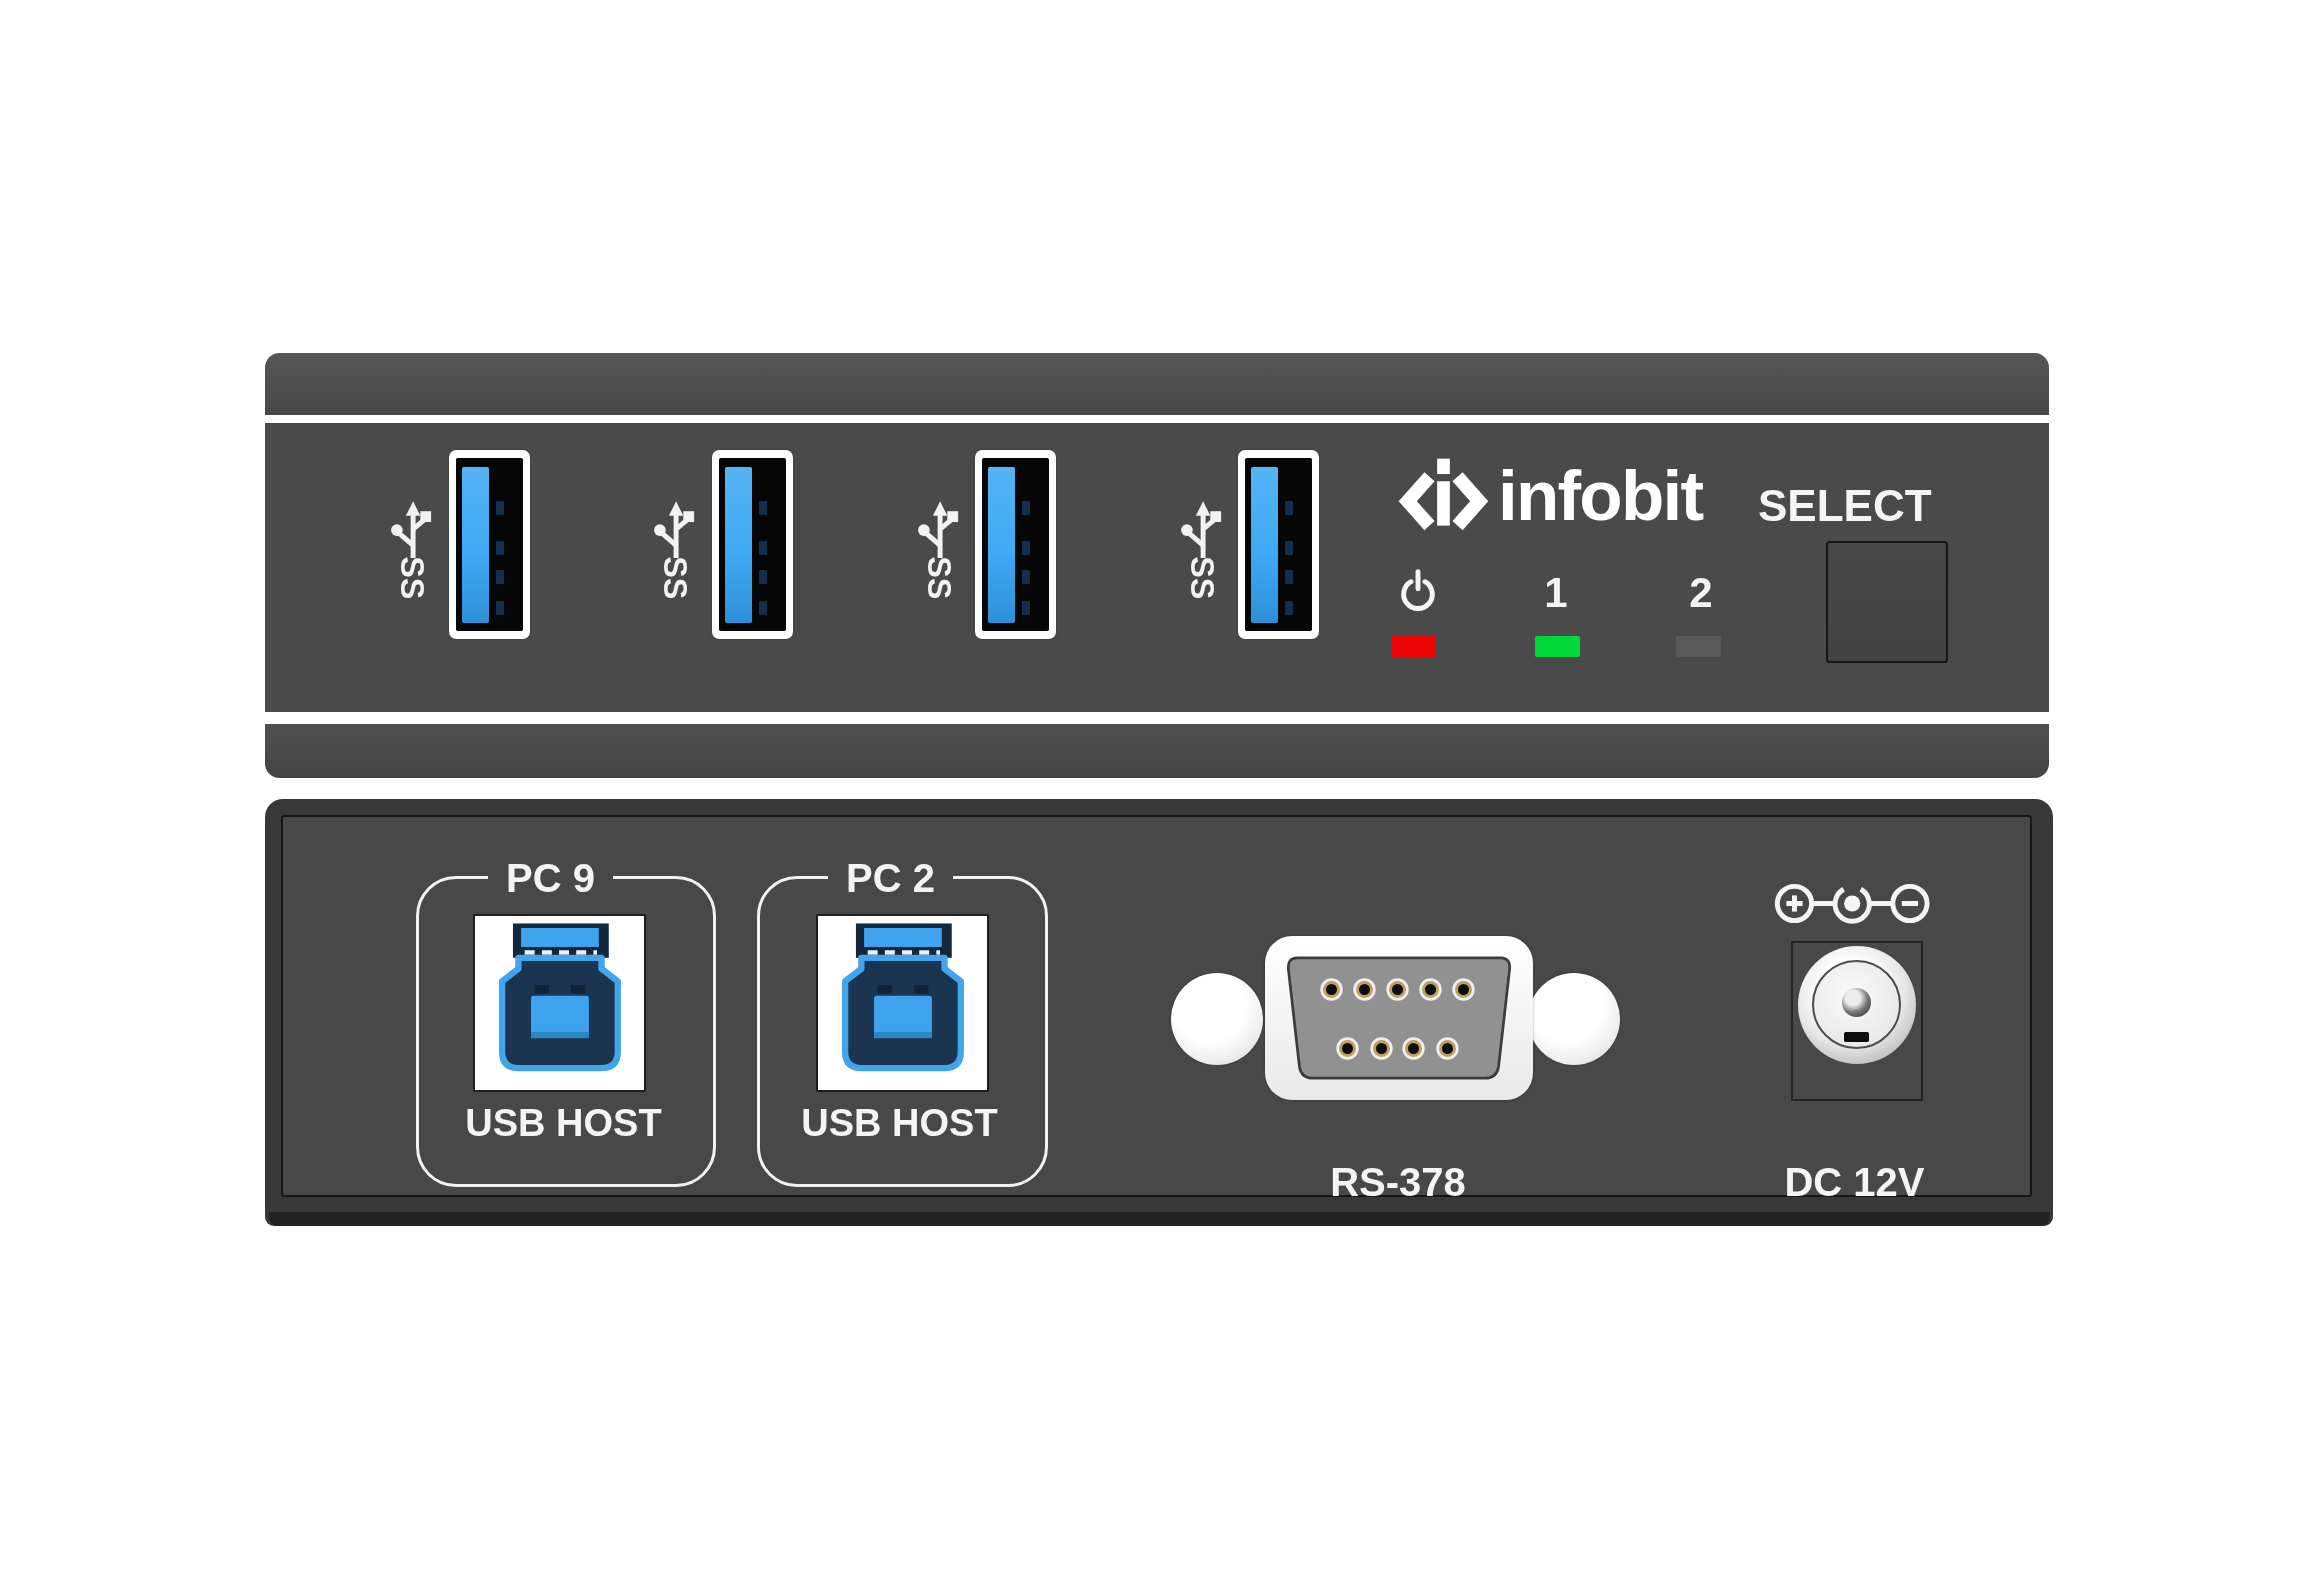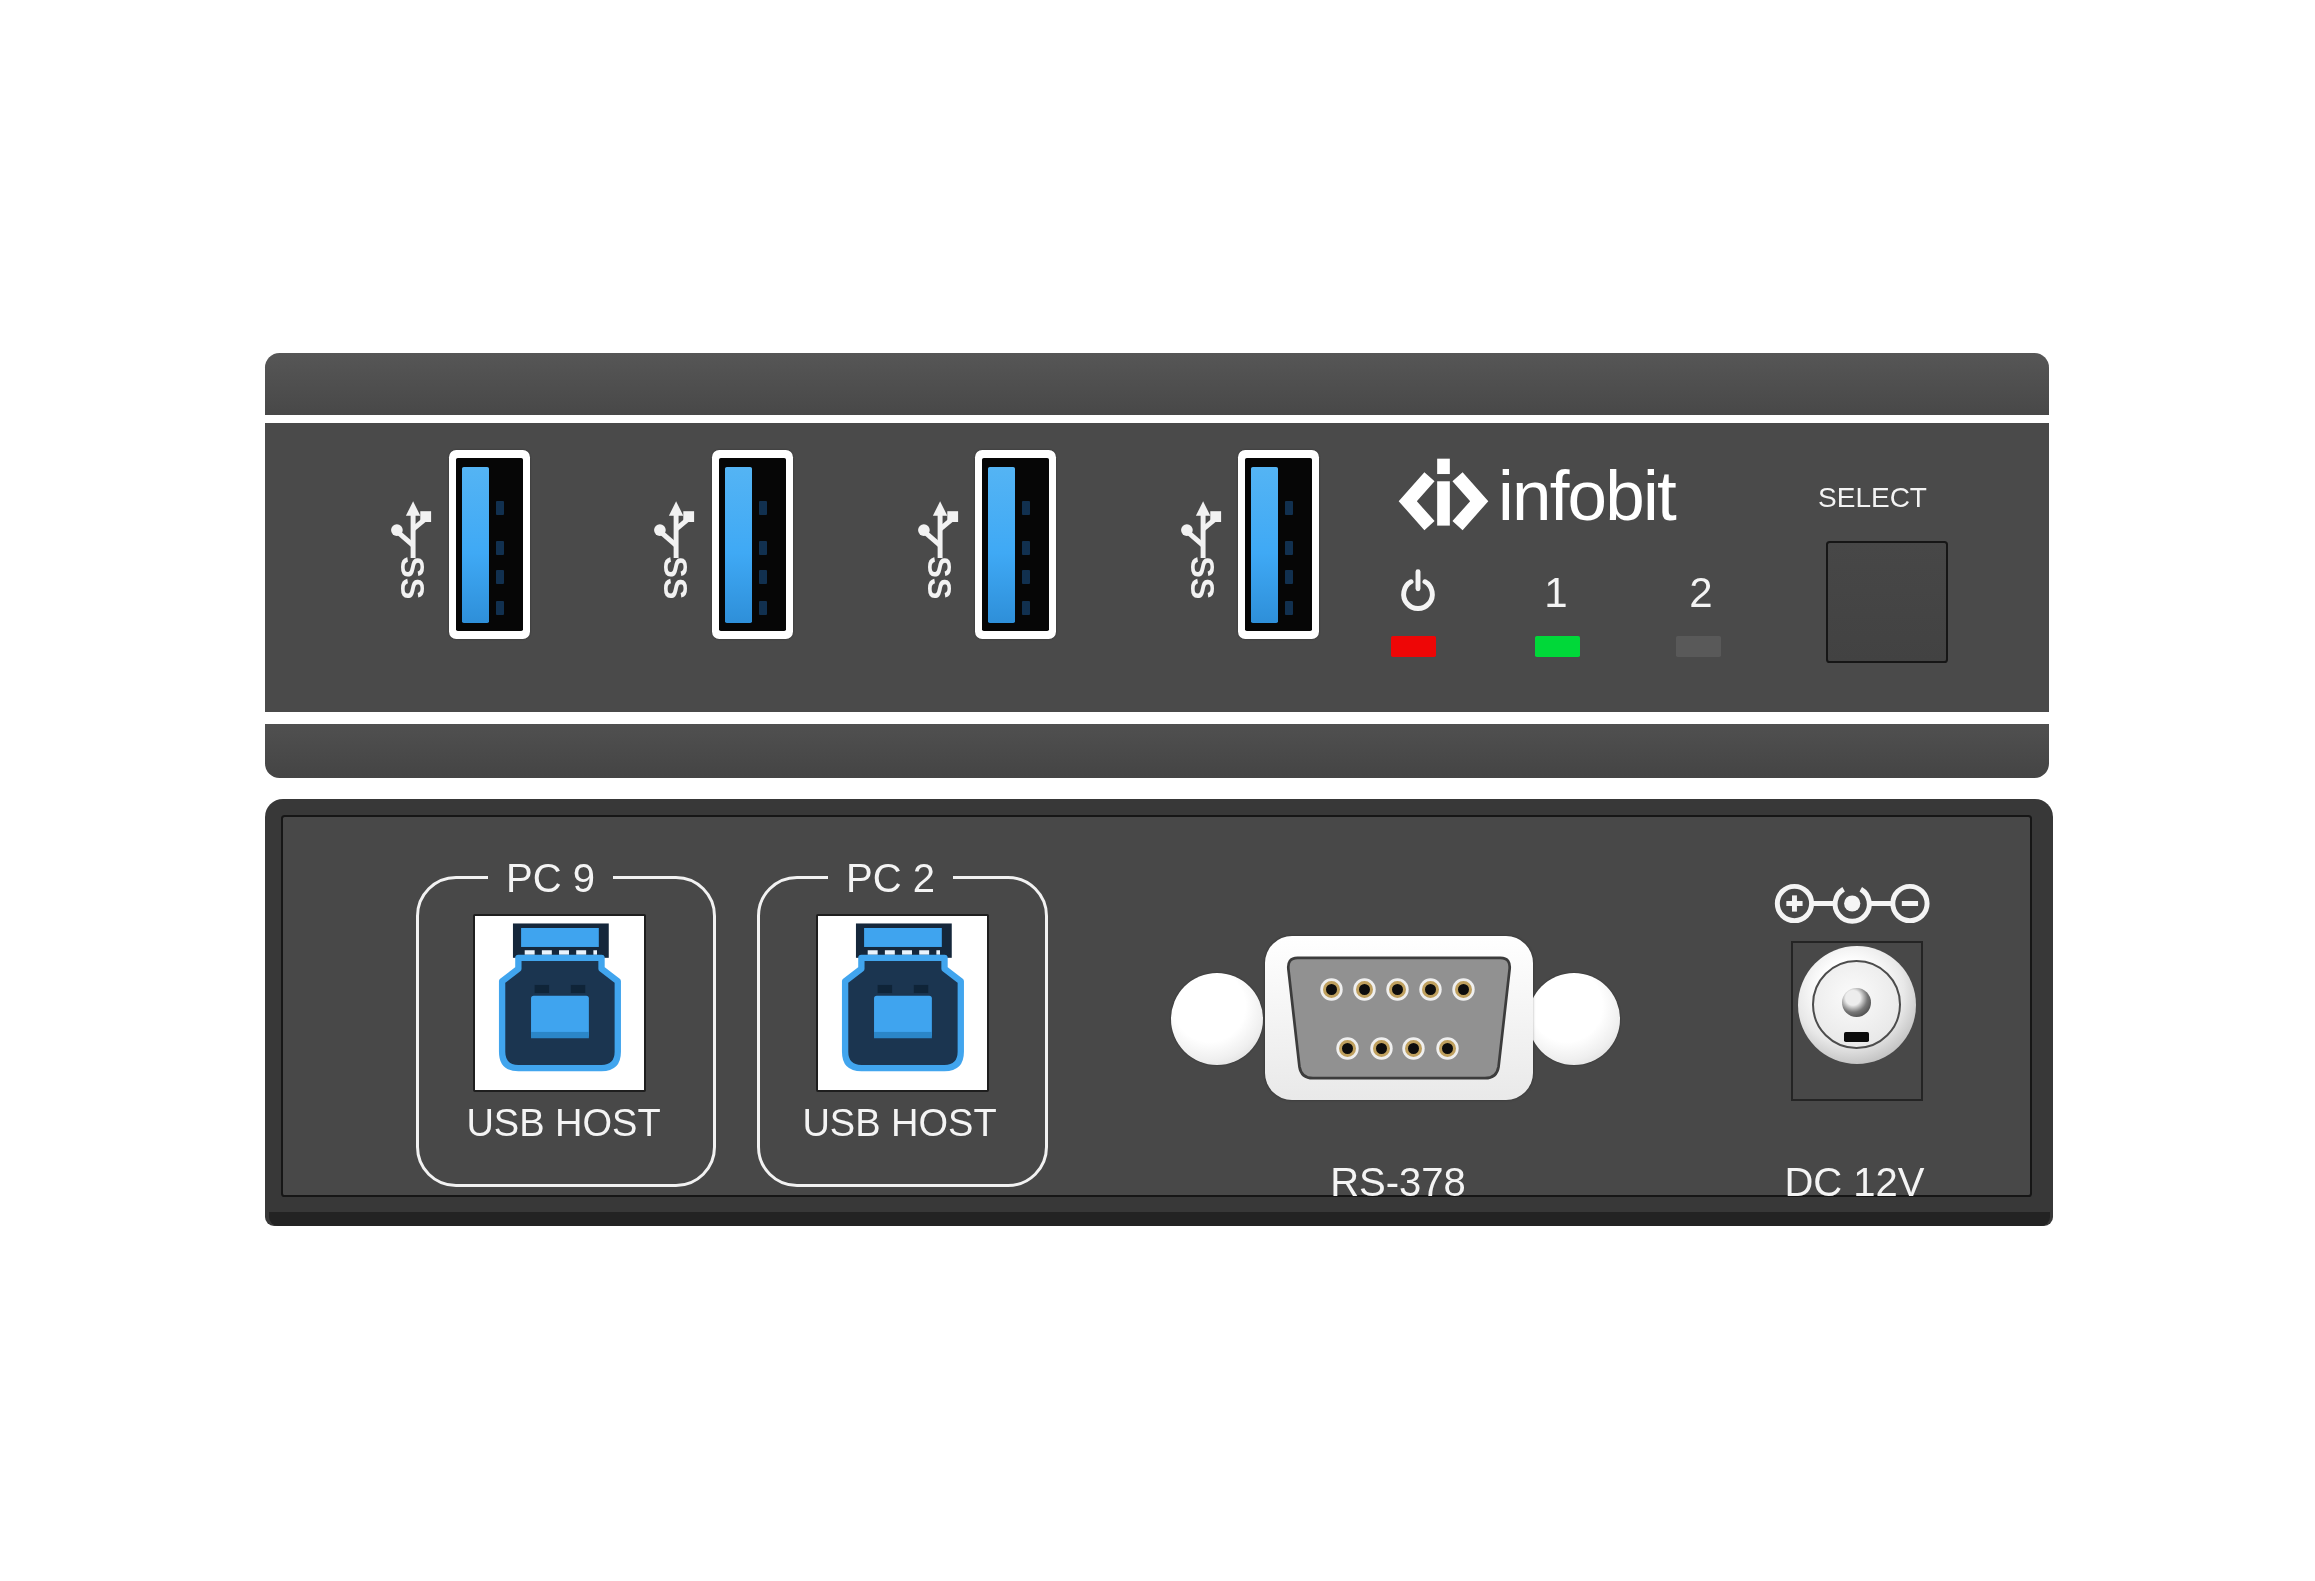--- a/index.html
+++ b/index.html
@@ -1,21 +1,21 @@
 <!DOCTYPE html>
 <html style="font-size:14.5px"><head>
 <meta charset="utf-8">
 <style>
   html,body{margin:0;padding:0;background:#ffffff;}
   #stage{
     position:relative;width:2316px;height:1581px;background:#ffffff;overflow:hidden;
     font-family:"Liberation Sans",sans-serif;
   }
   .abs{position:absolute;}
-  .lbl{position:absolute;color:#f4f4f4;font-weight:normal;text-align:center;
+  .lbl{position:absolute;color:#f4f4f4;font-weight:bold;text-align:center;
        font-family:"Liberation Sans",sans-serif;line-height:1;}
   
   .front-top-strip{left:265px;top:353px;width:1784px;height:62px;
     background:linear-gradient(#565656,#484848);border-radius:14.5px 14.5px 0 0;}
   .front-face{left:265px;top:423px;width:1784px;height:289px;background:#4a4a4a;}
   .front-bottom-strip{left:265px;top:724px;width:1784px;height:54px;
     background:linear-gradient(#505050,#444444);border-radius:0 0 14.5px 14.5px;}
   
   .usb-a{position:absolute;top:450px;width:81px;height:189px;background:#ffffff;
     border-radius:7.2px;box-shadow:0 0 1.8px rgba(0,0,0,.45);}
@@ -162,21 +162,21 @@
   <svg class="abs" style="left:1399px;top:569px" width="38" height="43" viewBox="0 0 42 48">
     <path d="M 13.2,14.2 A 16,16 0 1 0 28.8,14.2" fill="none" stroke="#f4f4f4" stroke-width="5.5" stroke-linecap="round"></path>
     <line x1="21" y1="3" x2="21" y2="22" stroke="#f4f4f4" stroke-width="5.5" stroke-linecap="round"></line>
   </svg>
   <div class="lbl" style="left:1529px;top:572px;width:54px;font-size:42px;">1</div>
   <div class="lbl" style="left:1674px;top:572px;width:54px;font-size:42px;">2</div>
   <div class="led" style="left: 1391px; background-color: rgb(238, 6, 6);"></div>
   <div class="led" style="left: 1535px; background-color: rgb(0, 216, 57);"></div>
   <div class="led" style="left: 1676px; background-color: rgb(89, 89, 89);"></div>
 
-  <div class="lbl" style="left:1800px;top:484px;width:145px;font-size:28px;">SELECT</div>
+  <div class="lbl" style="left:1758px;top:484px;width:145px;font-size:44px;">SELECT</div>
   <div class="abs select-btn"></div>
 
   <div class="abs rear-outer">
     <div class="rear-face"></div>
     <div class="rear-bevel"></div>
   </div>
 
   <div class="pc-group" style="left:416px;width:294px"></div>
   <div class="lbl pc-group-label" style="left:488px;">PC 9</div>
   <div class="usb-b-sq" style="left:473px">

